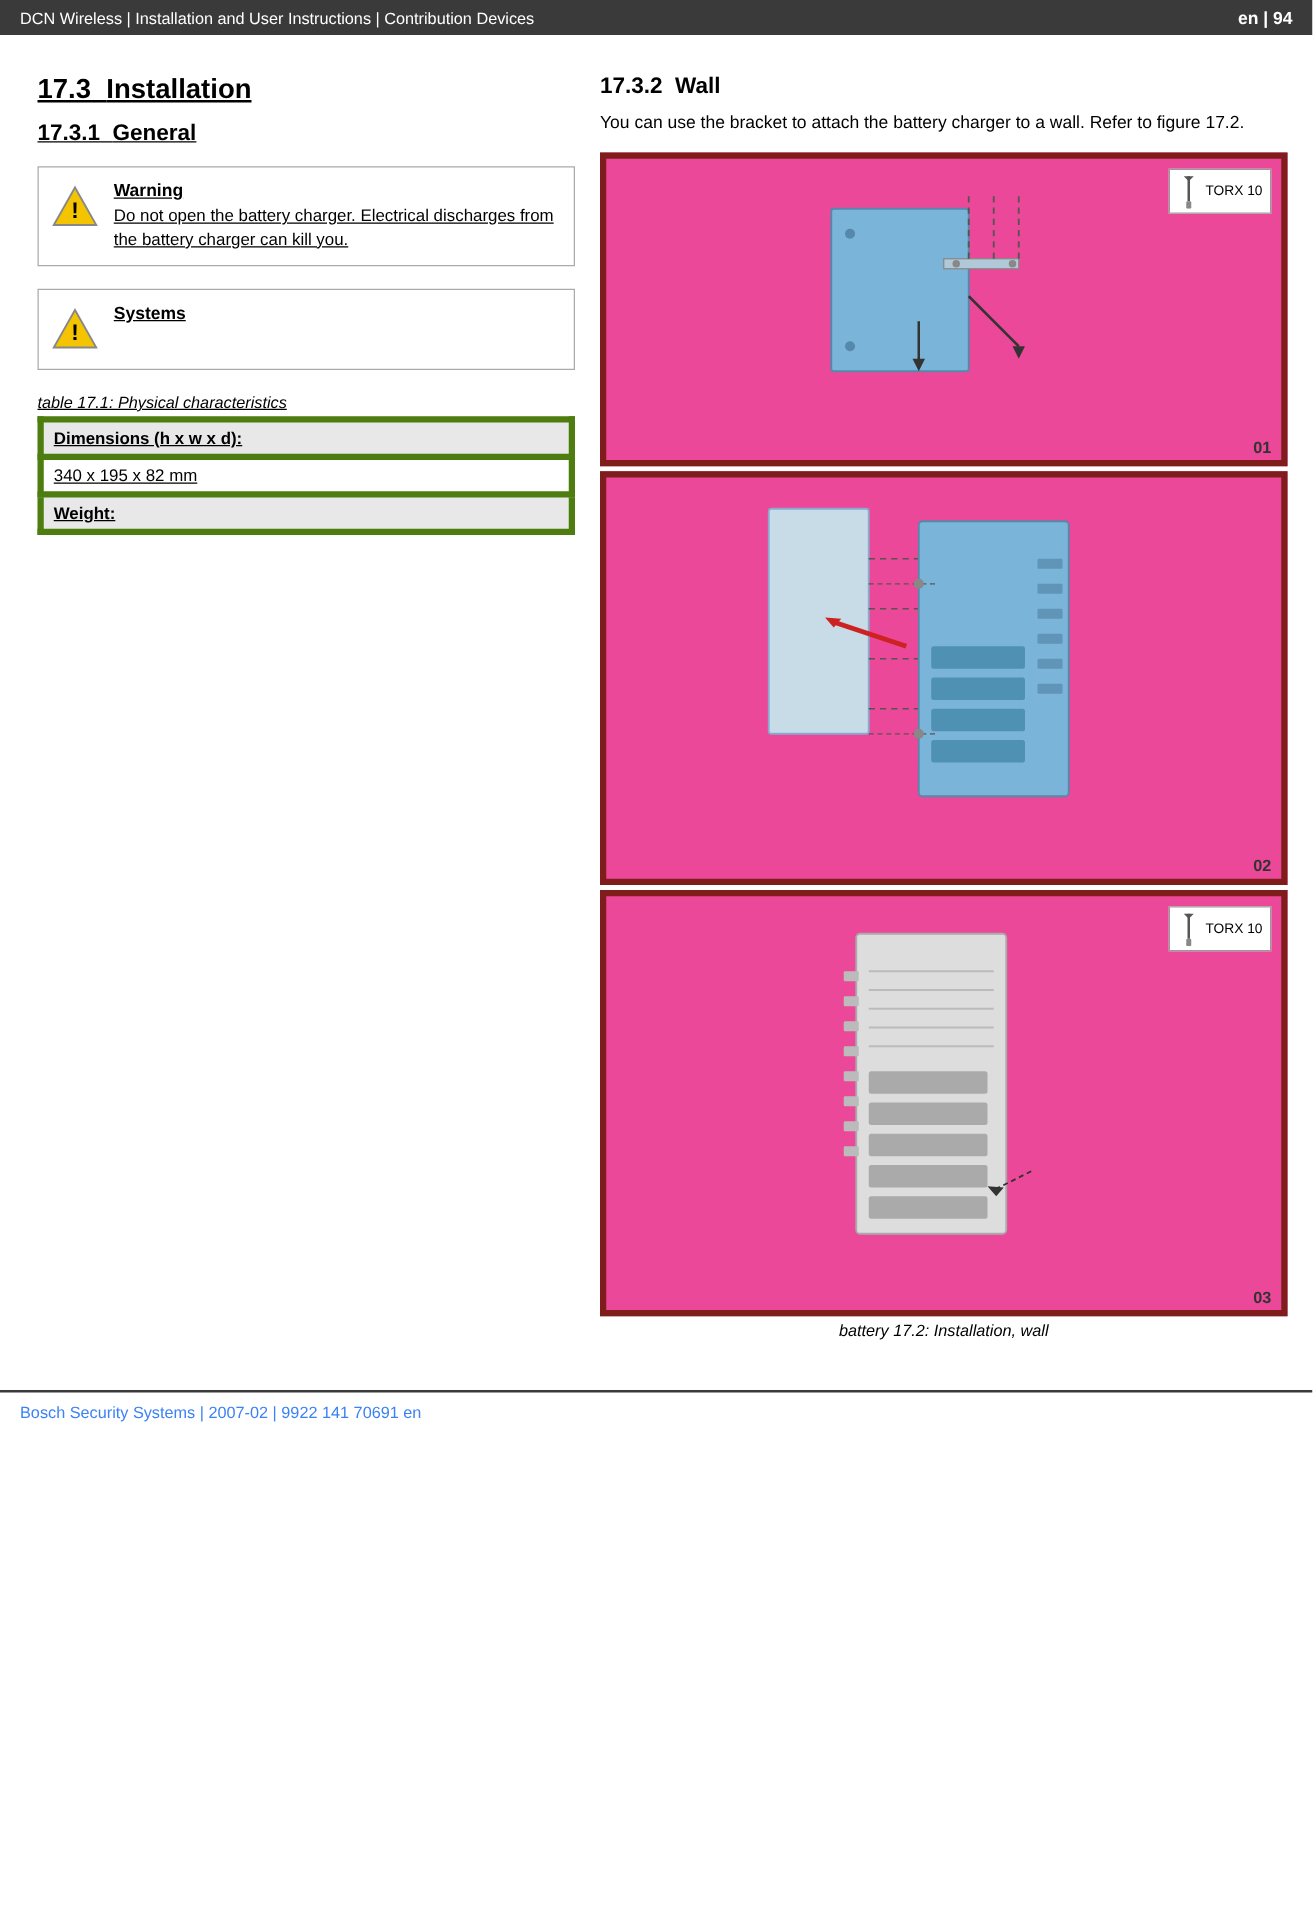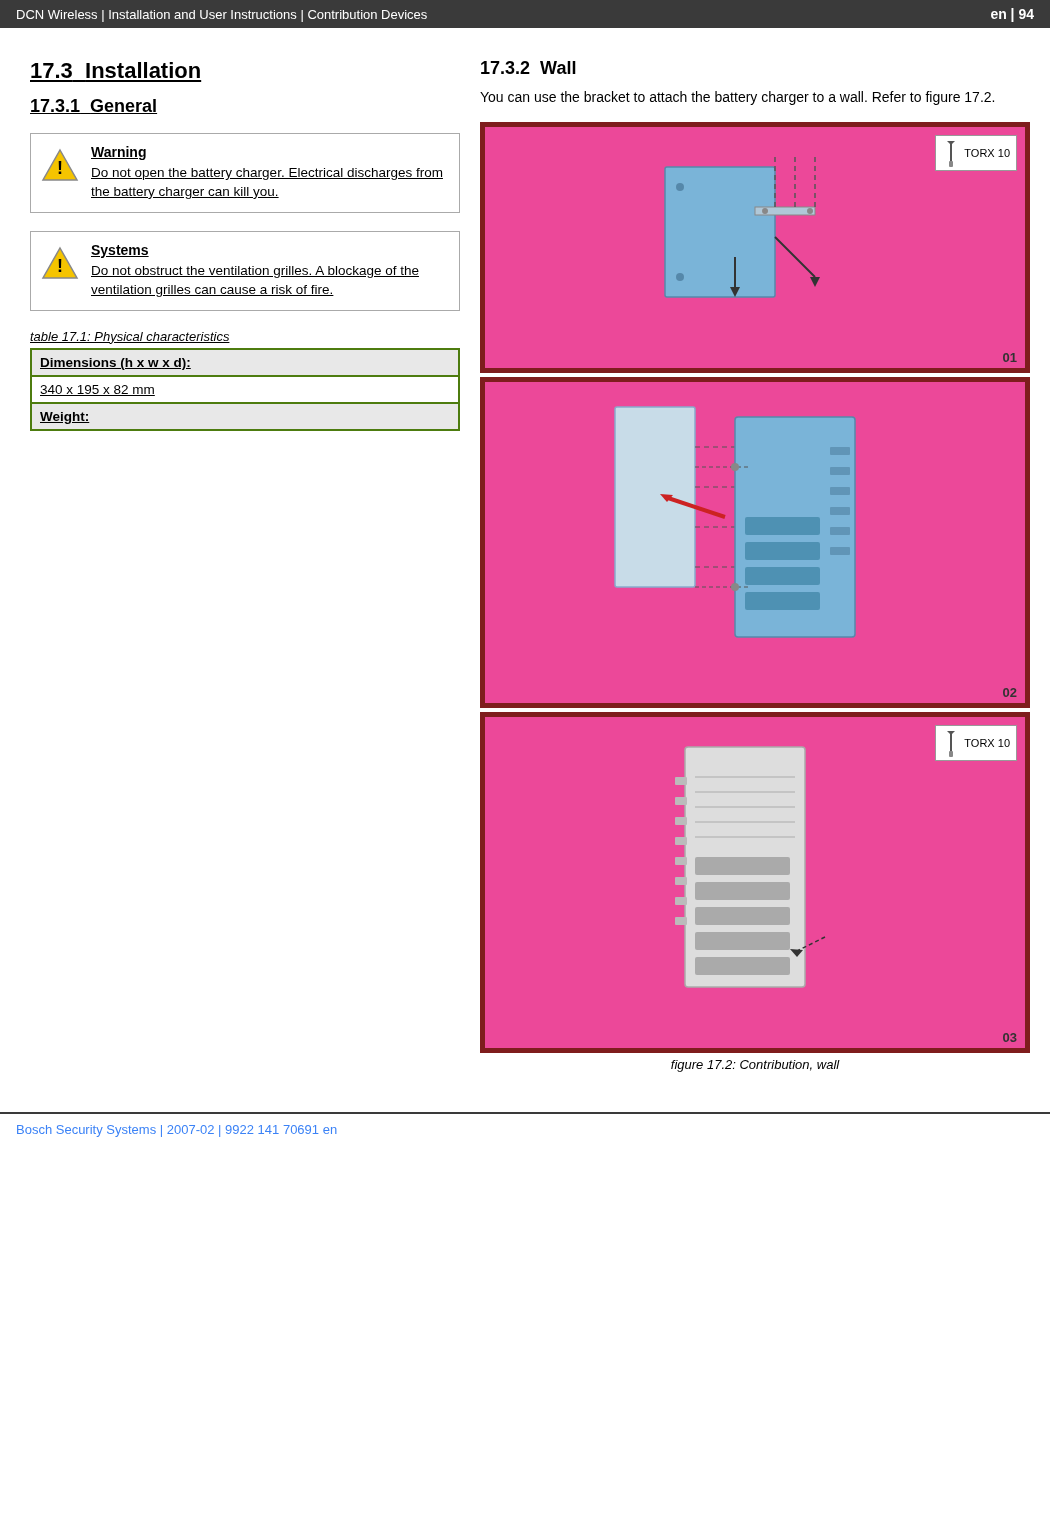--- a/index.html
+++ b/index.html
@@ -91,21 +91,21 @@
       font-size: 13px;
       margin-bottom: 4px;
     }
     .char-table {
       border-collapse: collapse;
       width: 100%;
       font-size: 13.5px;
     }
     .char-table td {
       padding: 5px 8px;
-      border: 2px solid #4d7c0f;
+      border: 5px solid #4d7c0f;
     }
     .char-table tr:nth-child(odd) td {
       background: #e8e8e8;
     }
     .char-table tr:nth-child(even) td {
       background: #fff;
     }
     .char-table .bold-cell {
       font-weight: bold;
     }
@@ -215,21 +215,20 @@
 
     <div class="notice-box">
       <div style="flex-shrink:0; margin-top:2px;">
         <svg width="38" height="38" viewBox="0 0 38 38">
           <polygon points="19,4 36,34 2,34" fill="#f5c400" stroke="#888" stroke-width="1.5"></polygon>
           <text x="19" y="28" text-anchor="middle" font-size="18" font-weight="bold" fill="#000">!</text>
         </svg>
       </div>
       <div class="notice-content">
         <div class="notice-title">Systems</div>
-        <div class="notice-text">Do not obstruct the ventilation grilles. A blockage of the ventilation grilles can cause a risk of fire.</div>
       </div>
     </div>
 
     <div style="margin-top: 10px;">
       <div class="table-caption">table 17.1: Physical characteristics</div>
       <table class="char-table">
         <tbody>
             <tr>
           <td class="bold-cell">Dimensions (h x w x d):</td>
         </tr>
@@ -367,21 +366,21 @@
           <rect x="90" y="205" width="95" height="18" fill="#aaa" rx="2"></rect>
           <rect x="90" y="230" width="95" height="18" fill="#aaa" rx="2"></rect>
 
           <line x1="220" y1="210" x2="190" y2="225" stroke="#333" stroke-width="1.5" stroke-dasharray="4,3"></line>
           <polygon points="185,222 192,230 198,223" fill="#333"></polygon>
         </svg>
       </div>
       <div class="figure-label">03</div>
     </div>
 
-    <div class="figure-caption">figure 17.2: Contribution, wall</div>
+    <div class="figure-caption">battery 17.2: Installation, wall</div>
 
   </div>
 
 </div>
 
 <div style="border-top: 2px solid #3a3a3a; padding: 8px 16px; font-size: 13px; color: #3b82f6; margin-top: 20px;">
   <span>Bosch Security Systems | 2007-02 | 9922 141 70691 en</span>
 </div>
 
 </body></html>

